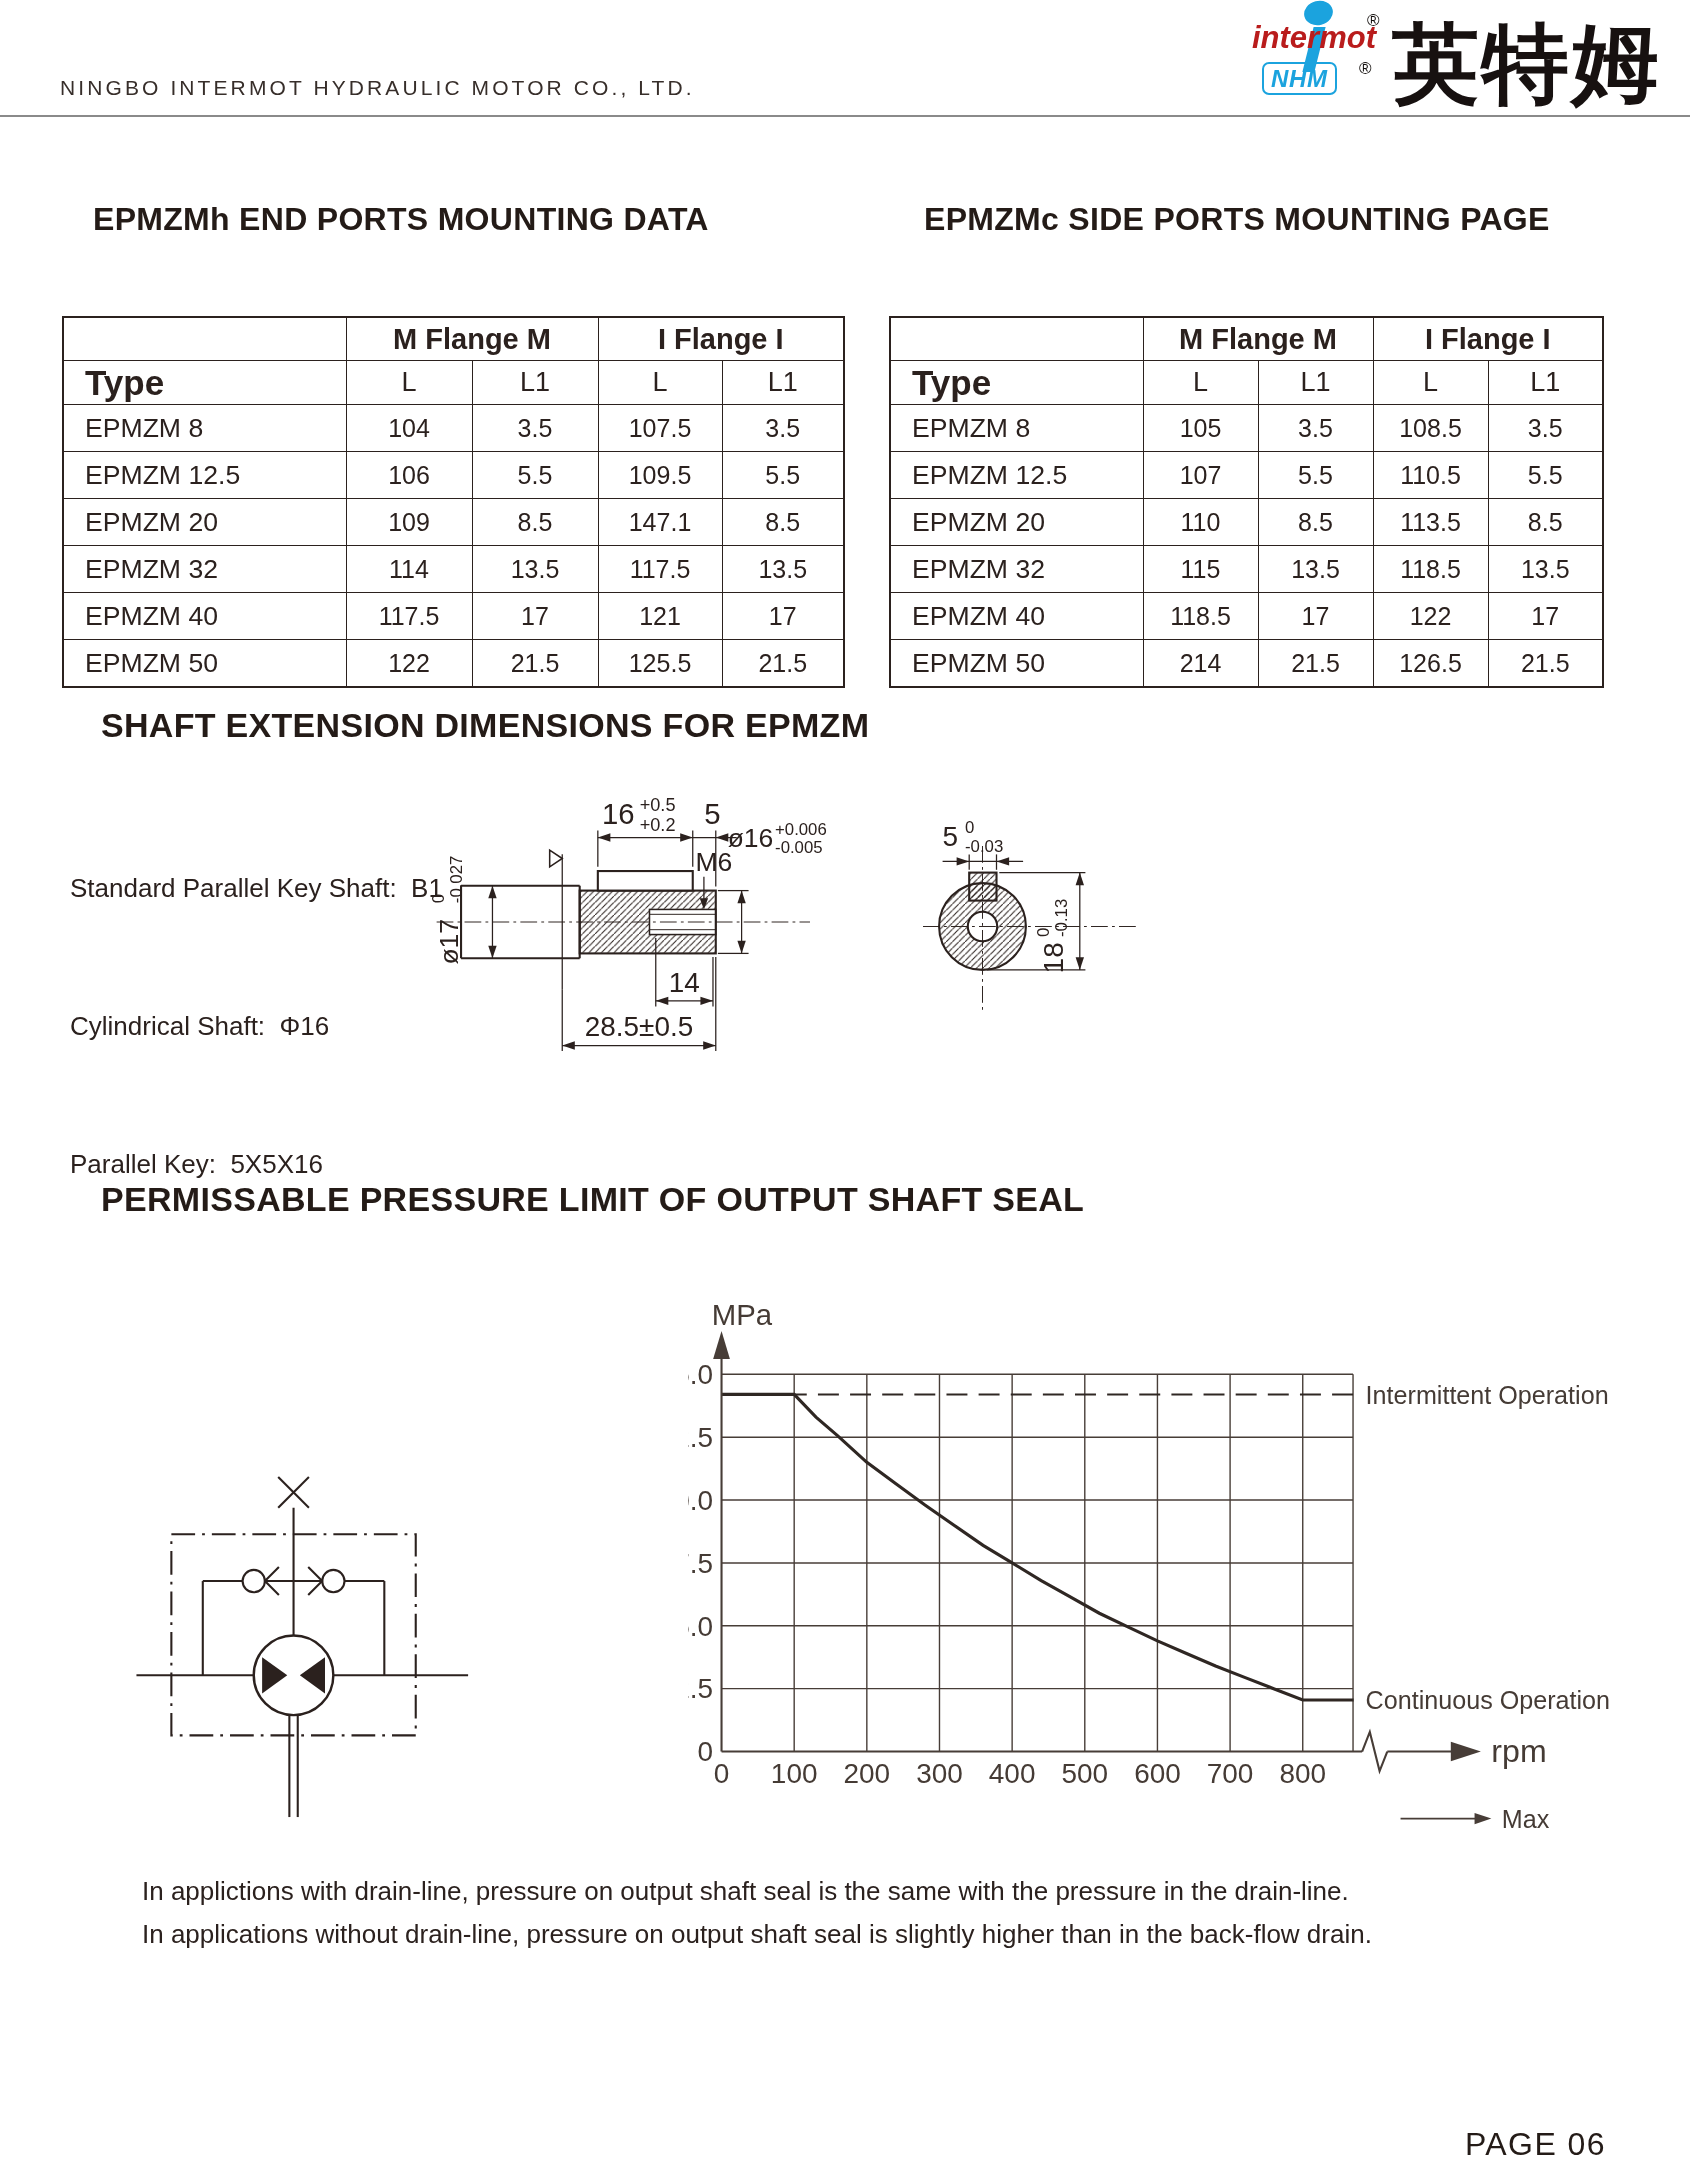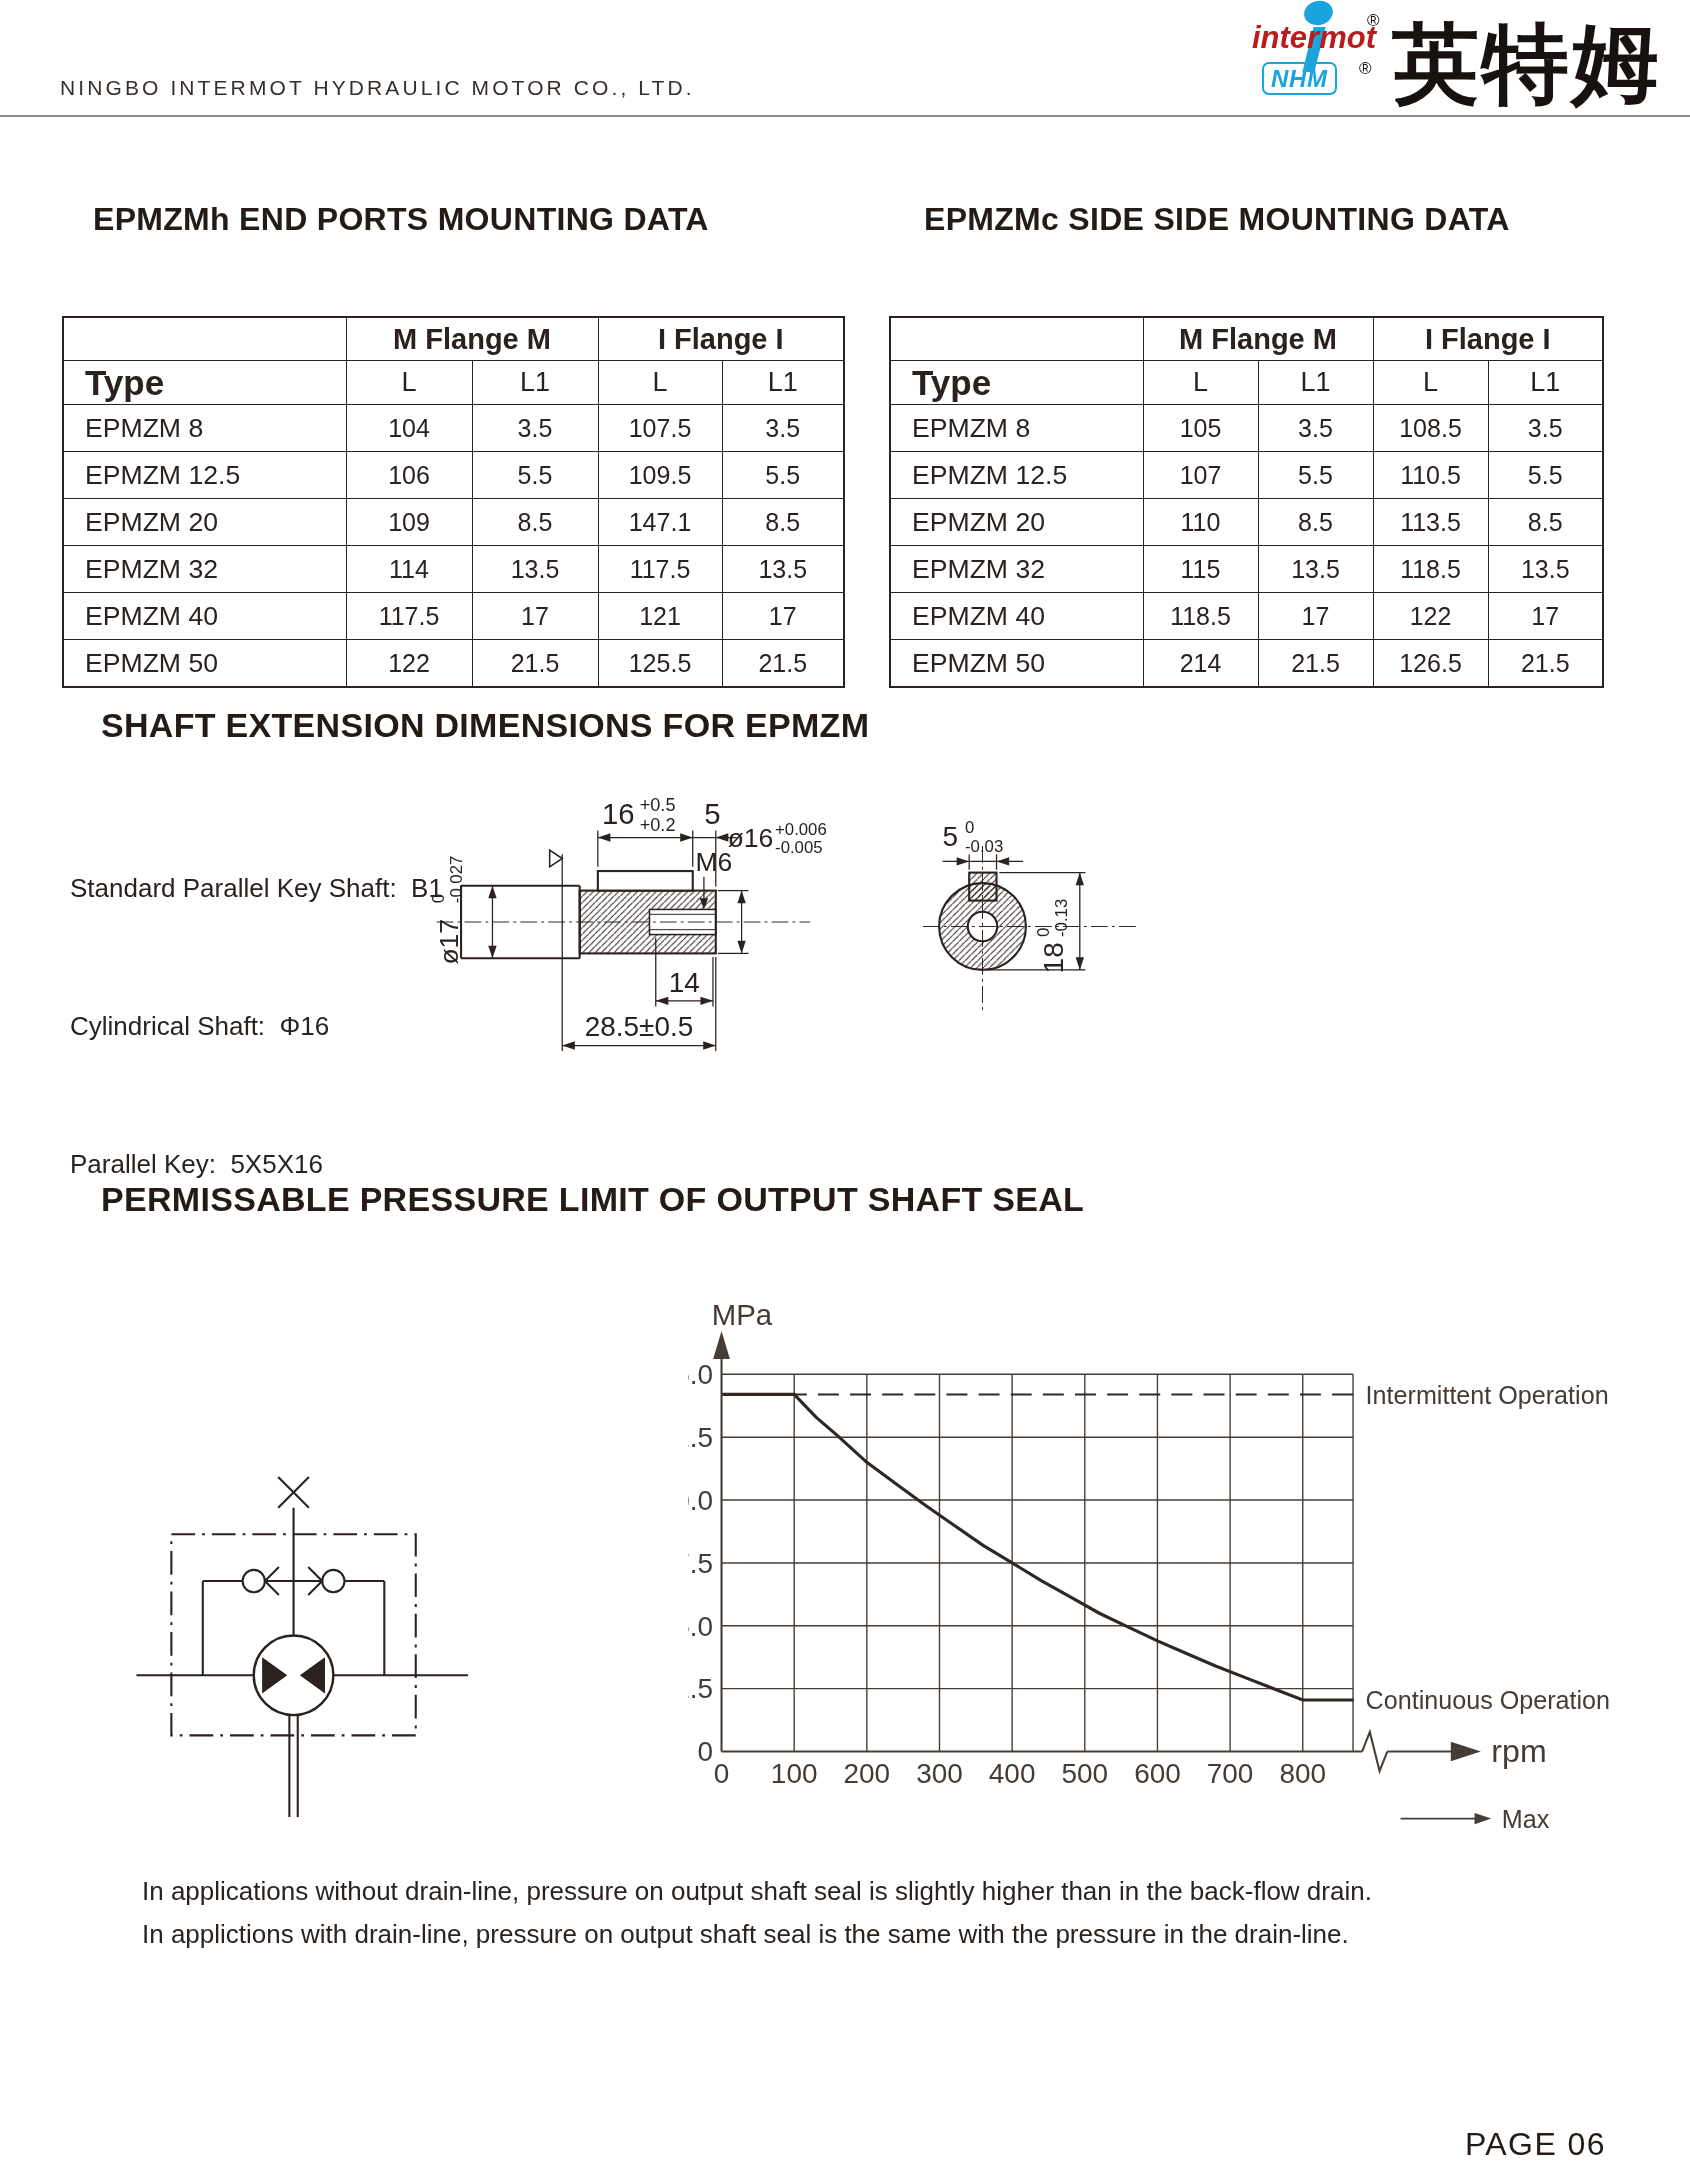--- a/index.html
+++ b/index.html
@@ -57,21 +57,21 @@
     <div class="logo-nhm">
       <span class="nhm-box">NHM</span>
     </div>
     <div class="reg2">®</div>
     <div class="logo-cn">英特姆</div>
   </div>
 
   <div class="rule"></div>
 
   <div class="sec-title" style="left:62px;top:201px;">EPMZMh END PORTS MOUNTING DATA</div>
-  <div class="sec-title" style="left:893px;top:201px;">EPMZMc SIDE SIDE MOUNTING DATA</div>
+  <div class="sec-title" style="left:893px;top:201px;">EPMZMc SIDE PORTS MOUNTING PAGE</div>
 
   <div class="tbl" style="left:62px;top:316px;">
     <table id="tblL">
         <colgroup>
           <col style="width:283px">
           <col style="width:126px">
           <col style="width:126px">
           <col style="width:124px">
           <col style="width:122px">
         </colgroup>
@@ -405,19 +405,19 @@
       <text x="568" y="697" font-size="40" text-anchor="middle">500</text>
       <text x="672" y="697" font-size="40" text-anchor="middle">600</text>
       <text x="776" y="697" font-size="40" text-anchor="middle">700</text>
       <text x="880" y="697" font-size="40" text-anchor="middle">800</text>
       <line x1="1020" y1="748" x2="1128" y2="748" stroke="#473d37" stroke-width="2.5"></line>
       <polygon points="1150,748 1126,740 1126,756" fill="#473d37"></polygon>
       <text x="1165" y="761" font-size="36">Max</text>
     </svg>
 
   <div class="notes">
+    <div>In applictions with drain-line, pressure on output shaft seal is the same with the pressure in the drain-line.</div>
     <div>In applications without drain-line, pressure on output shaft seal is slightly higher than in the back-flow drain.</div>
-    <div>In applictions with drain-line, pressure on output shaft seal is the same with the pressure in the drain-line.</div>
   </div>
 
   <div class="footer">PAGE 06</div>
 </div>
 
 
 </body></html>

